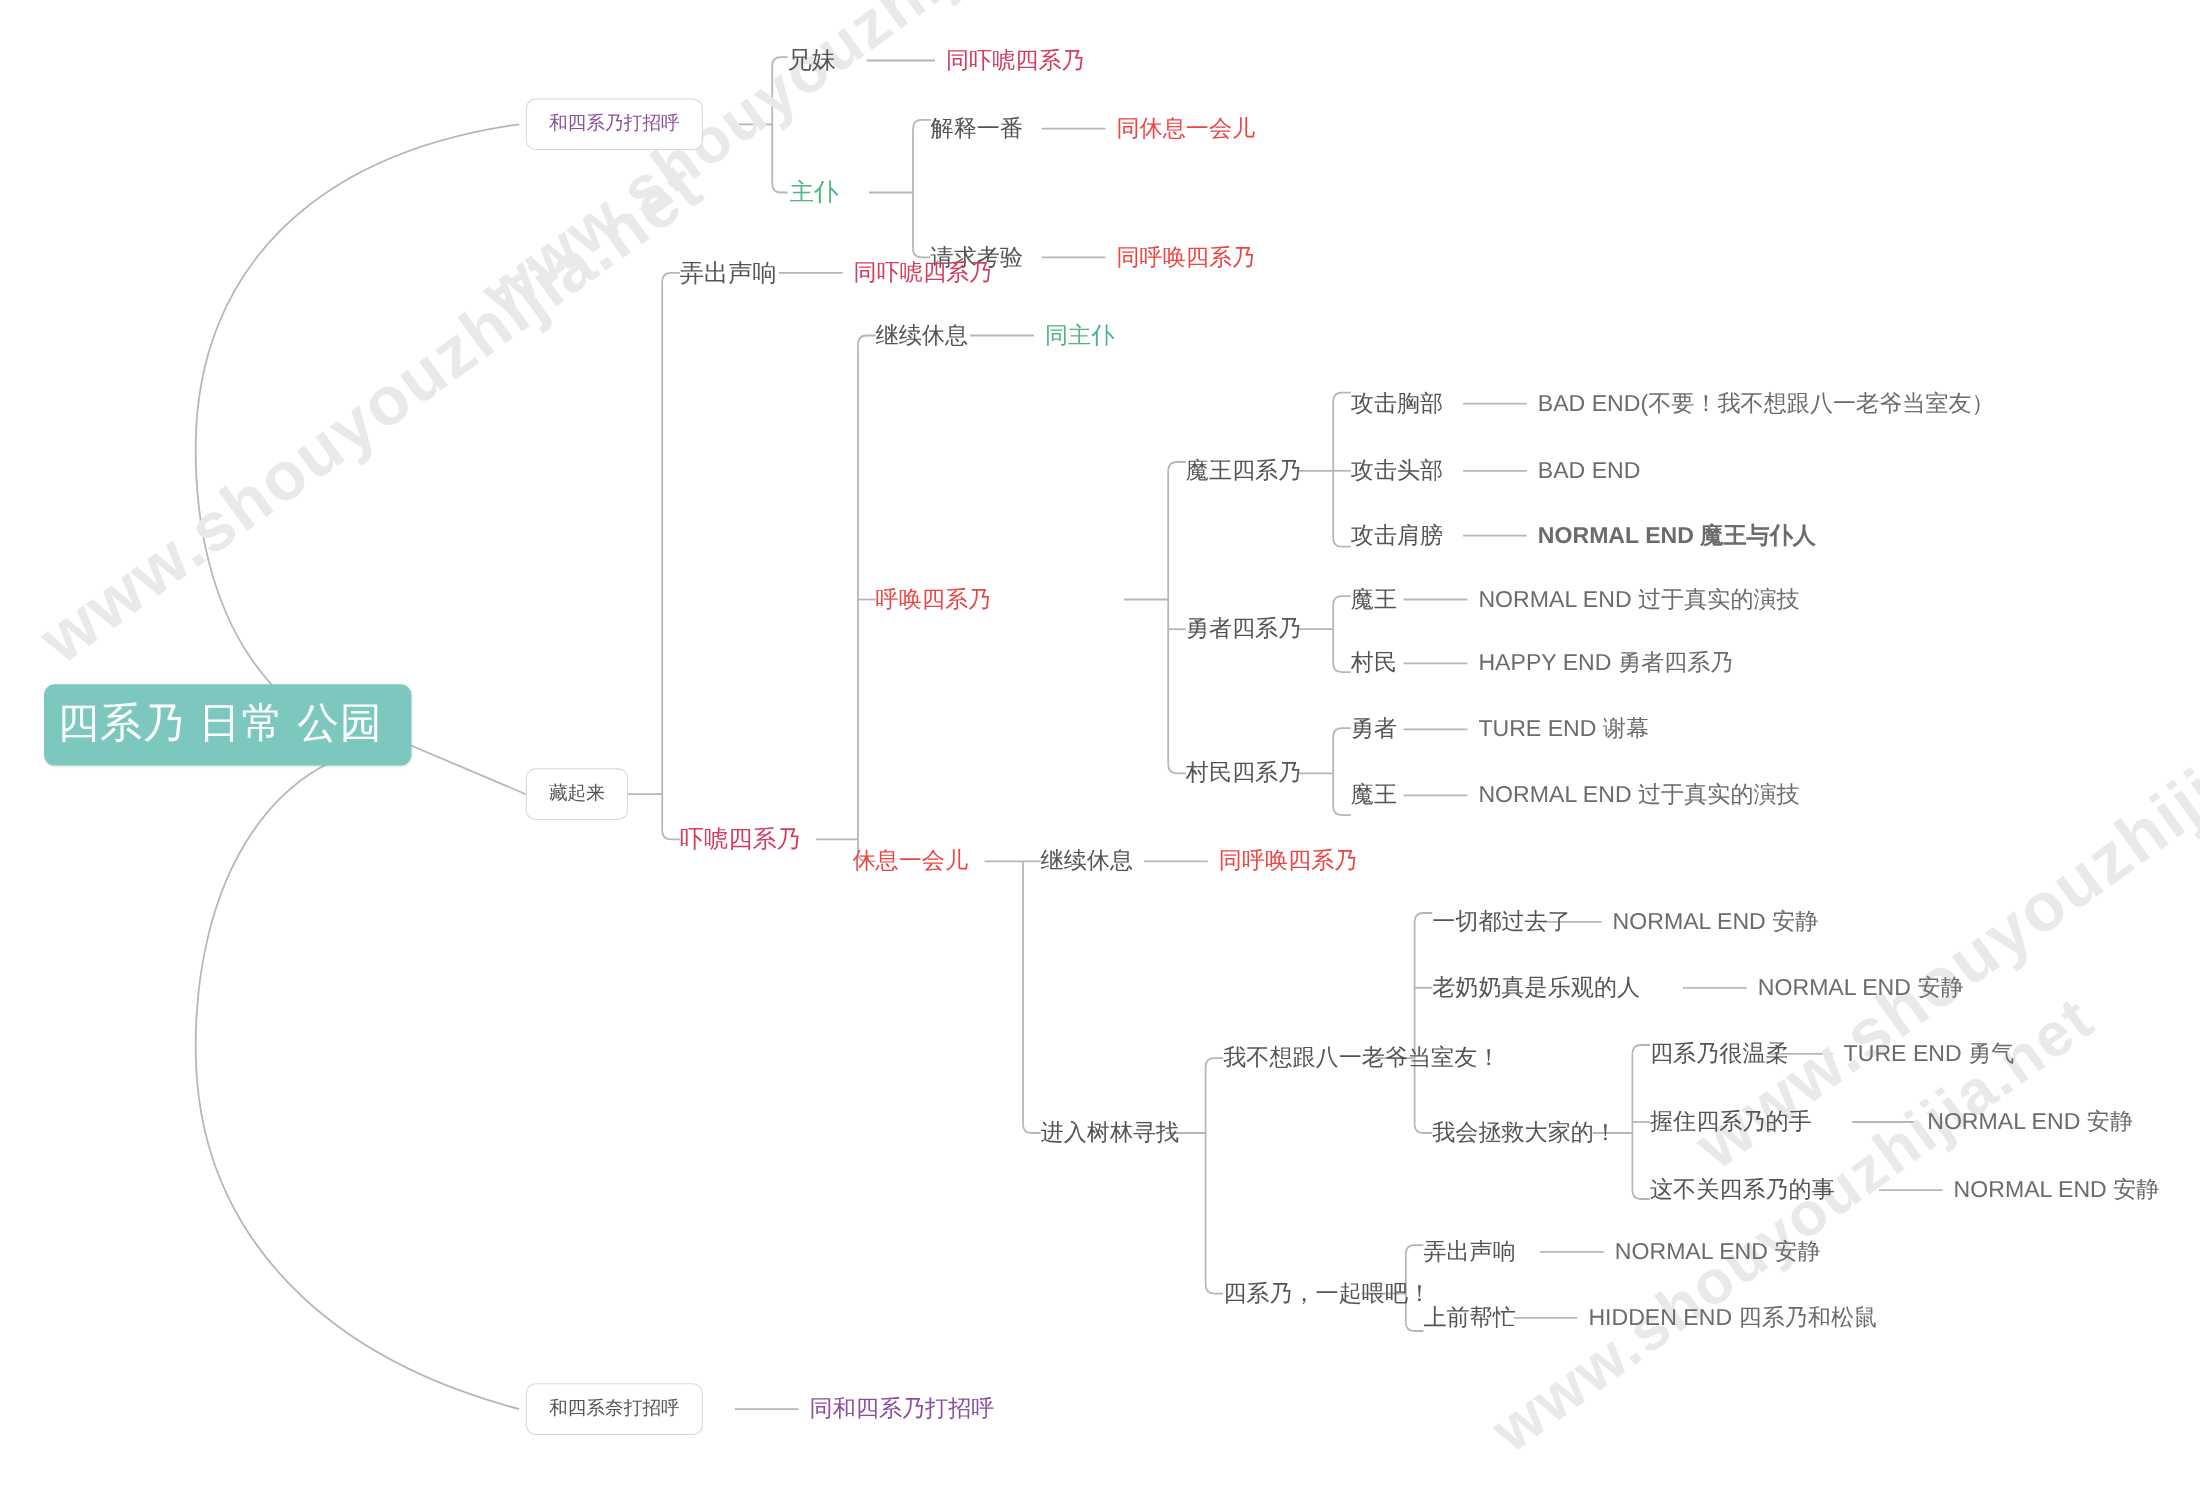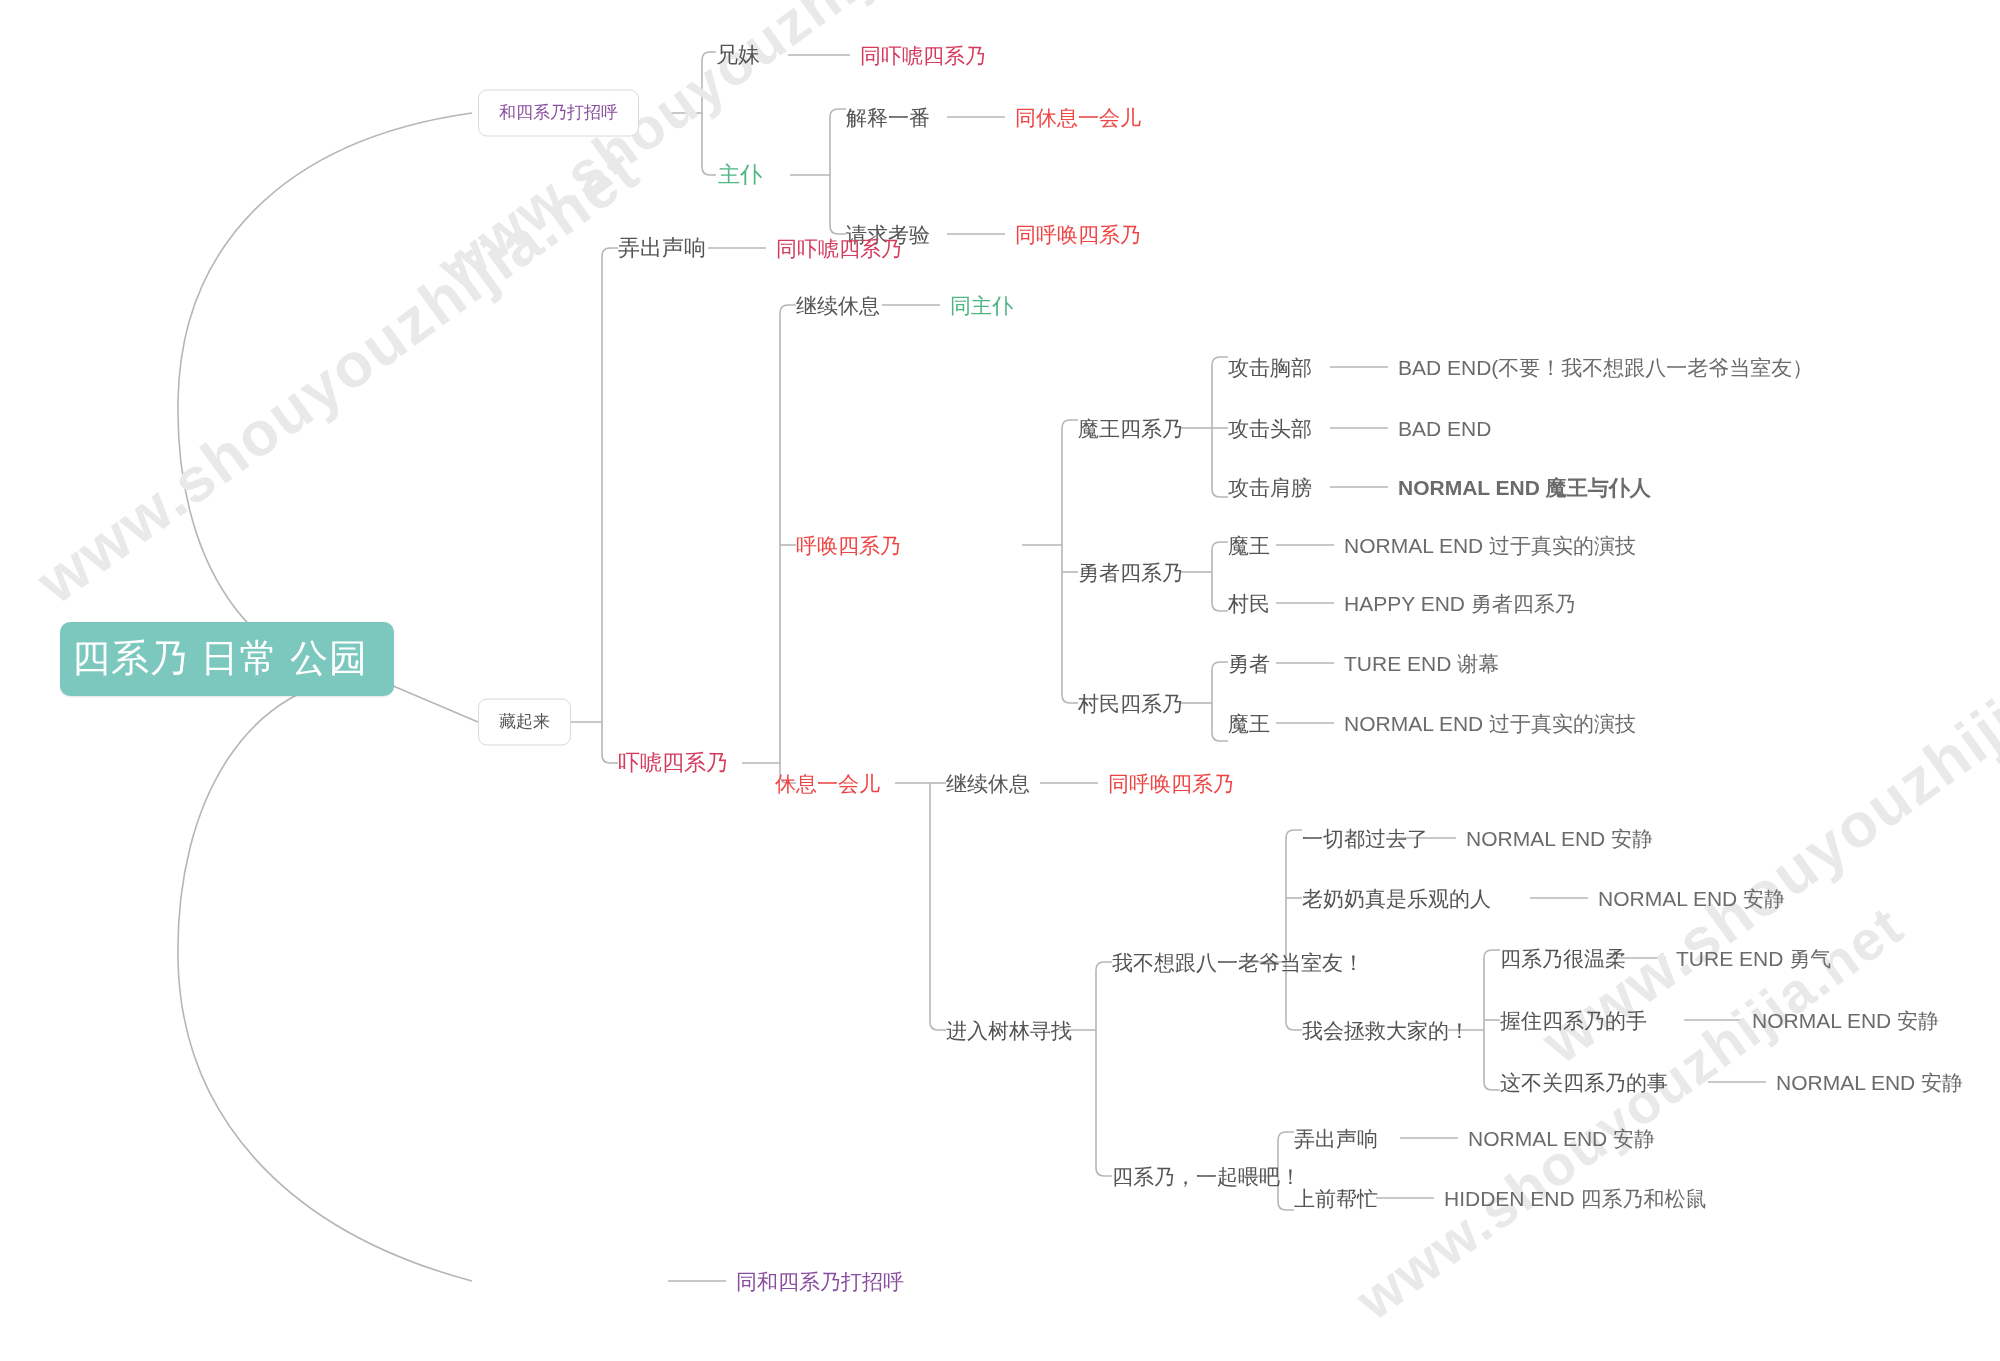--- a/index.html
+++ b/index.html
@@ -181,21 +181,21 @@
 
       <path d="M 668 1281 L 726 1281"></path>
     </g>
   </svg>
 
   <div class="wm wm1">www.shouyouzhijia.net</div>
   <div class="wm wm2">www.shouyouzhijia.net</div>
   <div class="wm wm3">www.shouyouzhijia.net</div>
   <div class="wm wm4">www.shouyouzhijia.net</div>
 
-  <div class="node root" style="left:60px; top:622px;padding-left:12px;">四系乃 日常 公园</div>
+  <div class="node root" style="left:40px; top:622px;padding-left:12px;">四系乃 日常 公园</div>
 
   <div class="node mid boxed c-purple" style="left:478px; top:113px;">和四系乃打招呼</div>
 
   <div class="node mid lvl2 c-gray" style="left:716px; top:55px;">兄妹</div>
   <div class="node mid end c-red" style="left:860px; top:55px;">同吓唬四系乃</div>
 
   <div class="node mid lvl2 c-green" style="left:718px; top:175px;">主仆</div>
 
   <div class="node mid leaf c-gray" style="left:846px; top:117px;">解释一番</div>
   <div class="node mid end c-blue" style="left:1015px; top:117px;">同休息一会儿</div>
@@ -262,15 +262,16 @@
   <div class="node mid end c-end" style="left:1776px; top:1082px;">NORMAL END 安静</div>
 
   <div class="node mid leaf c-gray" style="left:1112px; top:1176px;">四系乃，一起喂吧！</div>
 
   <div class="node mid leaf c-gray" style="left:1294px; top:1138px;">弄出声响</div>
   <div class="node mid end c-end" style="left:1468px; top:1138px;">NORMAL END 安静</div>
 
   <div class="node mid leaf c-gray" style="left:1294px; top:1198px;">上前帮忙</div>
   <div class="node mid end c-end" style="left:1444px; top:1198px;">HIDDEN END 四系乃和松鼠</div>
 
+  <div class="node mid boxed c-gray" style="left:478px; top:1281px;">和四系奈打招呼</div>
   <div class="node mid end c-purple" style="left:736px; top:1281px;">同和四系乃打招呼</div>
 
 </div>
 
 </body></html>

